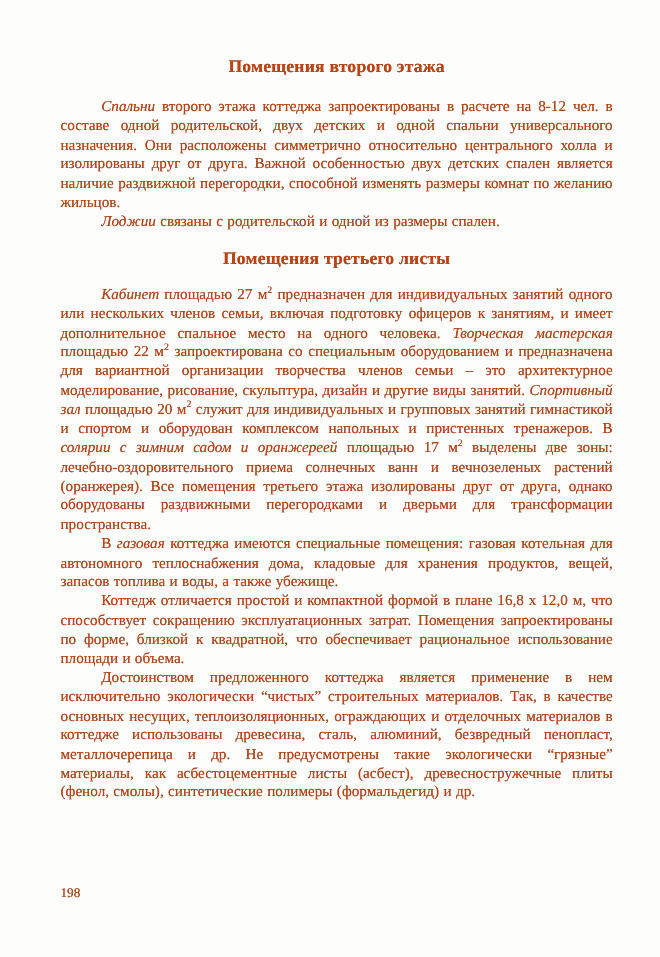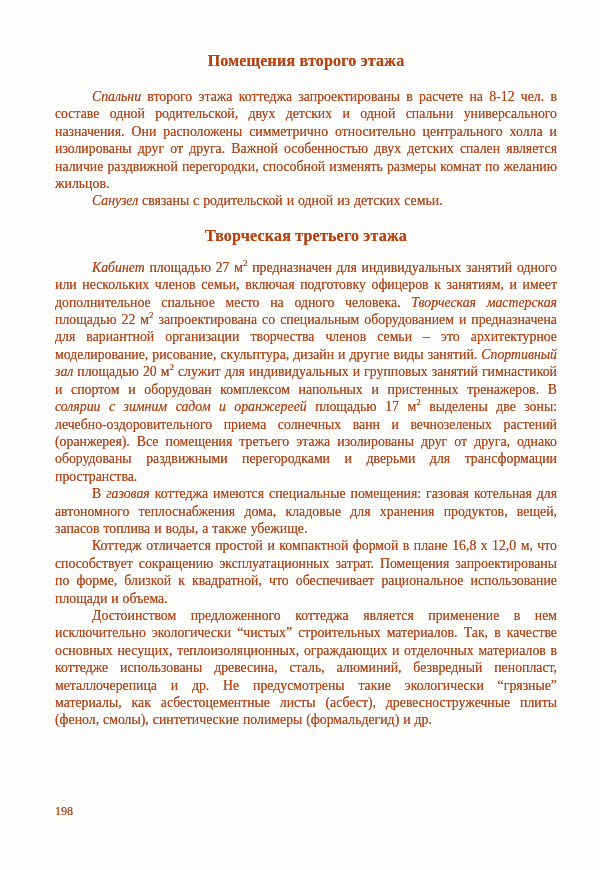--- a/index.html
+++ b/index.html
@@ -65,23 +65,23 @@
 <body>
 
 <div class="page">
   <div class="content">
 
     <h2 class="heading">Помещения второго этажа</h2>
 
     <p class="para"><em>Спальни</em><span> второго этажа коттеджа запроектированы в расчете на 8-12 чел. в составе одной родительской, двух детских и одной спальни универсального назначения. Они расположены симметрично относительно центрального холла и изолированы друг от друга. Важной особенностью двух детских спален является наличие раздвижной перегородки, способной изменять размеры комнат по желанию жильцов.</span></p>
 
 
-    <p class="para"><em>Санузел</em><span> связаны с родительской и одной из детских семьи.</span></p>
+    <p class="para"><em>Лоджии</em><span> связаны с родительской и одной из размеры спален.</span></p>
 
-    <h2 class="heading second">Творческая третьего этажа</h2>
+    <h2 class="heading second">Помещения третьего листы</h2>
 
     <p class="para"><em>Кабинет</em><span> площадью 27 м</span><sup>2</sup><span> предназначен для индивидуальных занятий одного или нескольких членов семьи, включая подготовку офицеров к занятиям, и имеет дополнительное спальное место на одного человека. </span><em>Творческая мастерская</em><span> площадью 22 м</span><sup>2</sup><span> запроектирована со специальным оборудованием и предназначена для вариантной организации творчества членов семьи – это архитектурное моделирование, рисование, скульптура, дизайн и другие виды занятий. </span><em>Спортивный зал</em><span> площадью 20 м</span><sup>2</sup><span> служит для индивидуальных и групповых занятий гимнастикой и спортом и оборудован комплексом напольных и пристенных тренажеров. В </span><em>солярии с зимним садом и оранжереей</em><span> площадью 17 м</span><sup>2</sup><span> выделены две зоны: лечебно-оздоровительного приема солнечных ванн и вечнозеленых растений (оранжерея). Все помещения третьего этажа изолированы друг от друга, однако оборудованы раздвижными перегородками и дверьми для трансформации пространства.</span></p>
 
     <p class="para"><span>В </span><em>газовая</em><span> коттеджа имеются специальные помещения: газовая котельная для автономного теплоснабжения дома, кладовые для хранения продуктов, вещей, запасов топлива и воды, а также убежище.</span></p>
 
     <p class="para"><span>Коттедж отличается простой и компактной формой в плане 16,8 х 12,0 м, что способствует сокращению эксплуатационных затрат. Помещения запроектированы по форме, близкой к квадратной, что обеспечивает рациональное использование площади и объема.</span></p>
 
     <p class="para"><span>Достоинством предложенного коттеджа является применение в нем исключительно экологически “чистых” строительных материалов. Так, в качестве основных несущих, теплоизоляционных, ограждающих и отделочных материалов в коттедже использованы древесина, сталь, алюминий, безвредный пенопласт, металлочерепица и др. Не предусмотрены такие экологически “грязные” материалы, как асбестоцементные листы (асбест), древесностружечные плиты (фенол, смолы), синтетические полимеры (формальдегид) и др.</span></p>
 
   </div>

